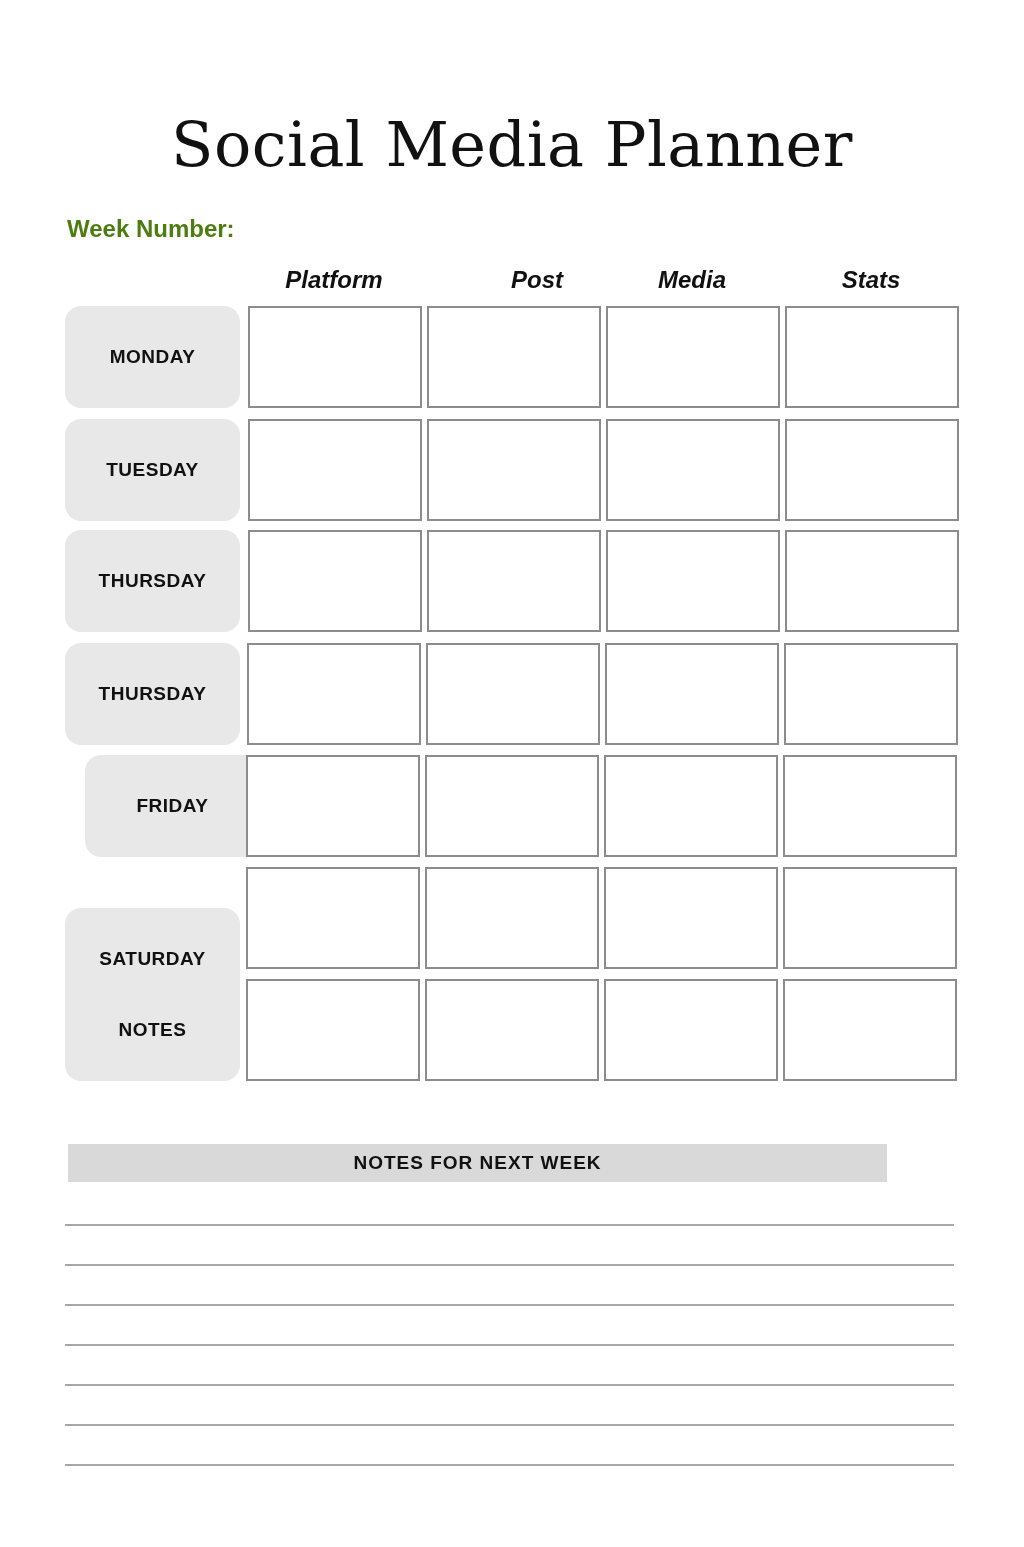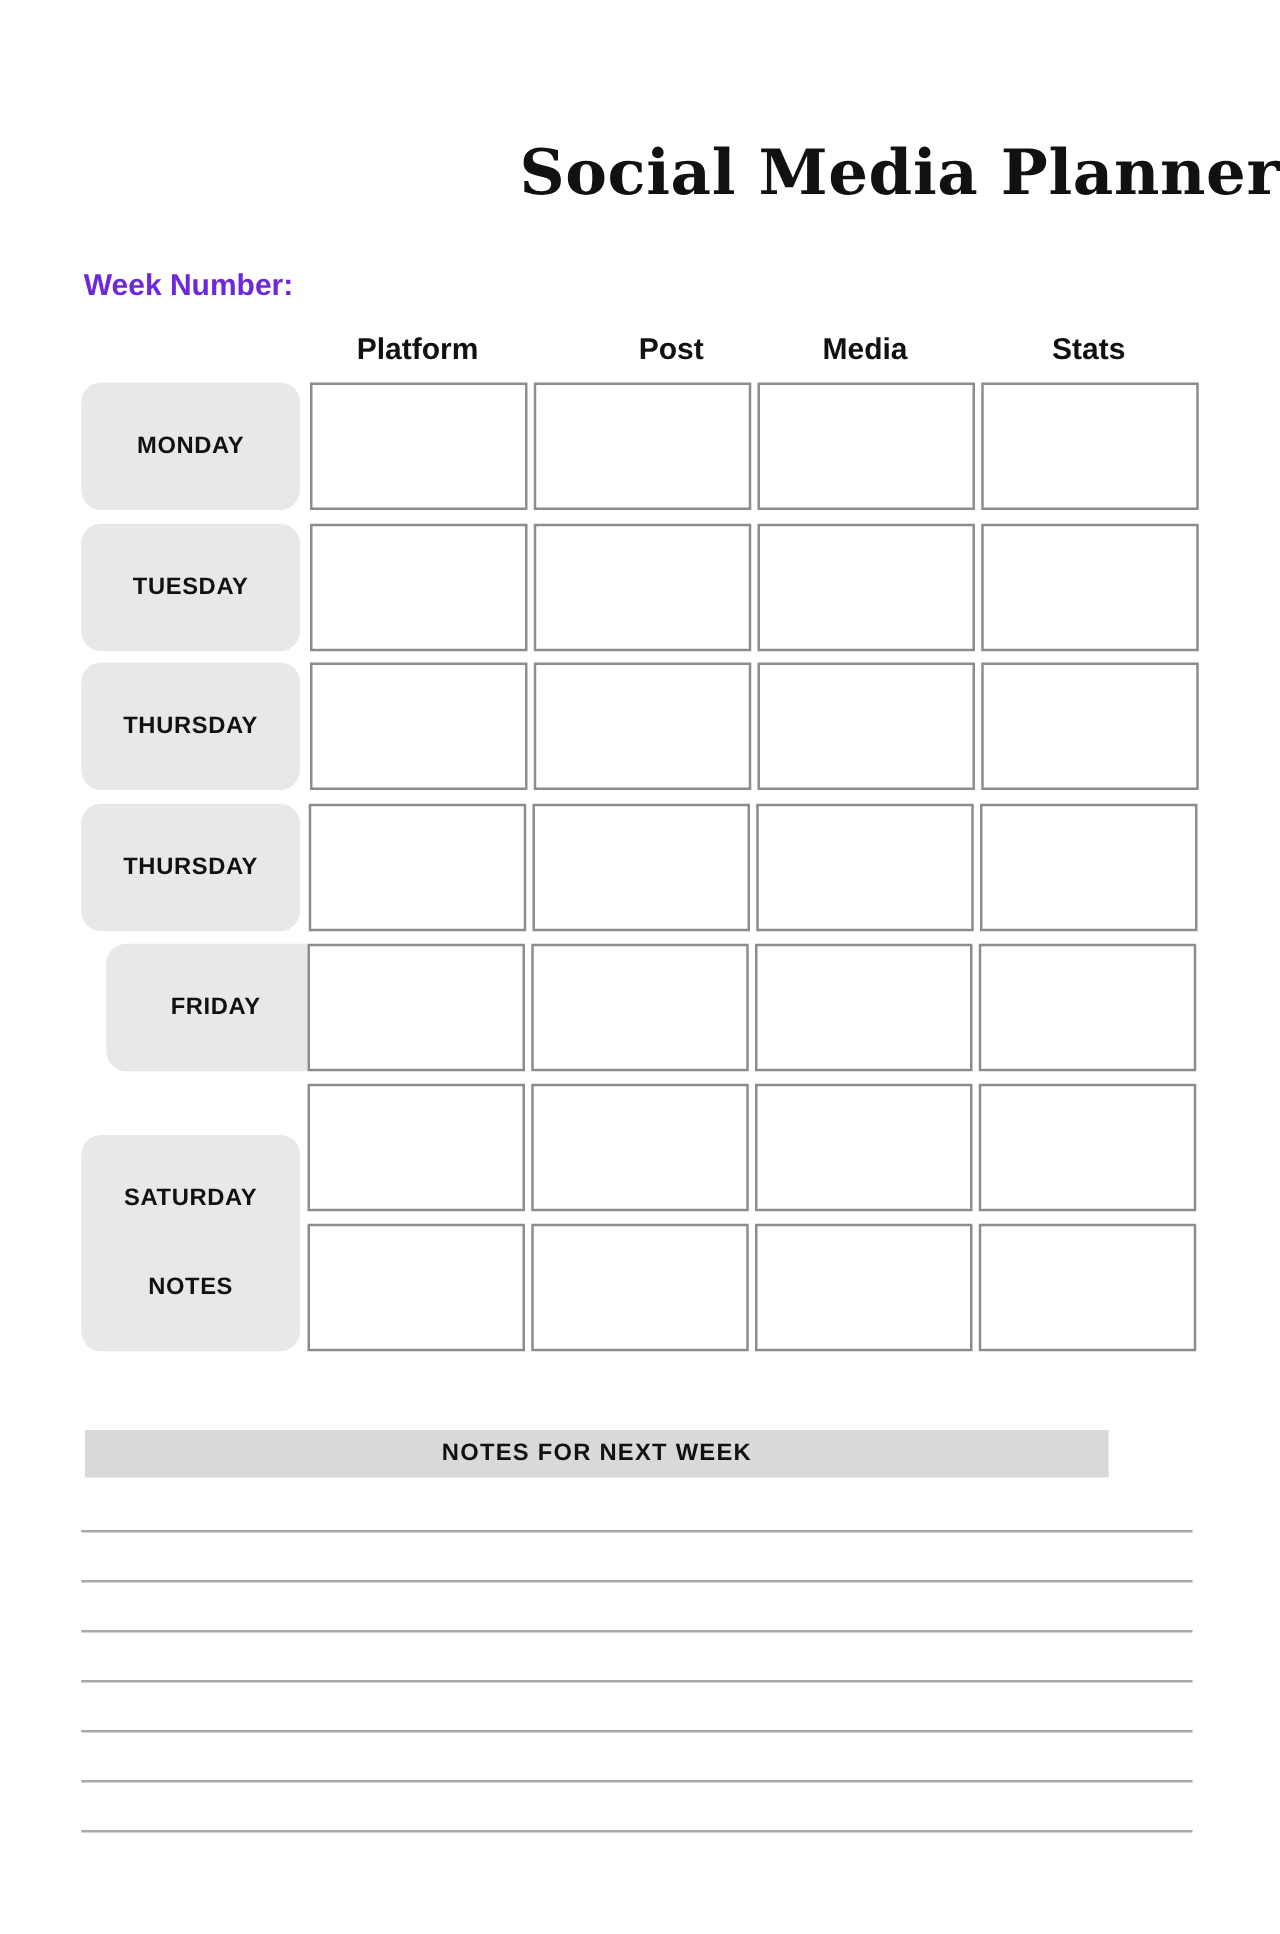--- a/index.html
+++ b/index.html
@@ -1,28 +1,28 @@
 <!DOCTYPE html>
 <html><head>
 <meta charset="utf-8">
 <style>
   html, body { margin:0; padding:0; background:#ffffff; }
   body { width:1024px; height:1547px; position:relative; overflow:hidden; color:#111; }
   .title {
-    position:absolute; left:0; top:108px; width:1024px; text-align:right;
-    font-family:"DejaVu Serif", "Liberation Serif", serif; font-size:50px; font-weight:bold;
+    position:absolute; left:0; top:108px; width:1024px; text-align:center;
+    font-family:"DejaVu Serif", "Liberation Serif", serif; font-size:62px; font-weight:normal;
     letter-spacing:0.5px; color:#111;
   }
   .week {
     position:absolute; left:67px; top:215px;
-    font-family:"Liberation Sans", sans-serif; font-weight:bold; font-size:24px; color:#6d28d9;
+    font-family:"Liberation Sans", sans-serif; font-weight:bold; font-size:24px; color:#4d7c0f;
   }
   .col-head {
     position:absolute; top:266px; width:174px; text-align:center;
-    font-family:"Liberation Sans", sans-serif; font-weight:bold; font-size:24px; color:#111;
+    font-family:"Liberation Sans", sans-serif; font-weight:bold; font-size:24px; color:#111;font-style:italic;
   }
   .day {
     position:absolute; left:65px; width:175px; height:102px; background:#e8e8e8;
     display:flex; align-items:center; justify-content:center;
     font-family:"Liberation Sans", sans-serif; font-weight:bold; font-size:19px; letter-spacing:0.5px; color:#111;border-radius:16px;
   }
   .cell {
     position:absolute; width:171px; height:99px; box-sizing:border-box;
     border:2px solid #8c8c8c; background:#fff;
   }

